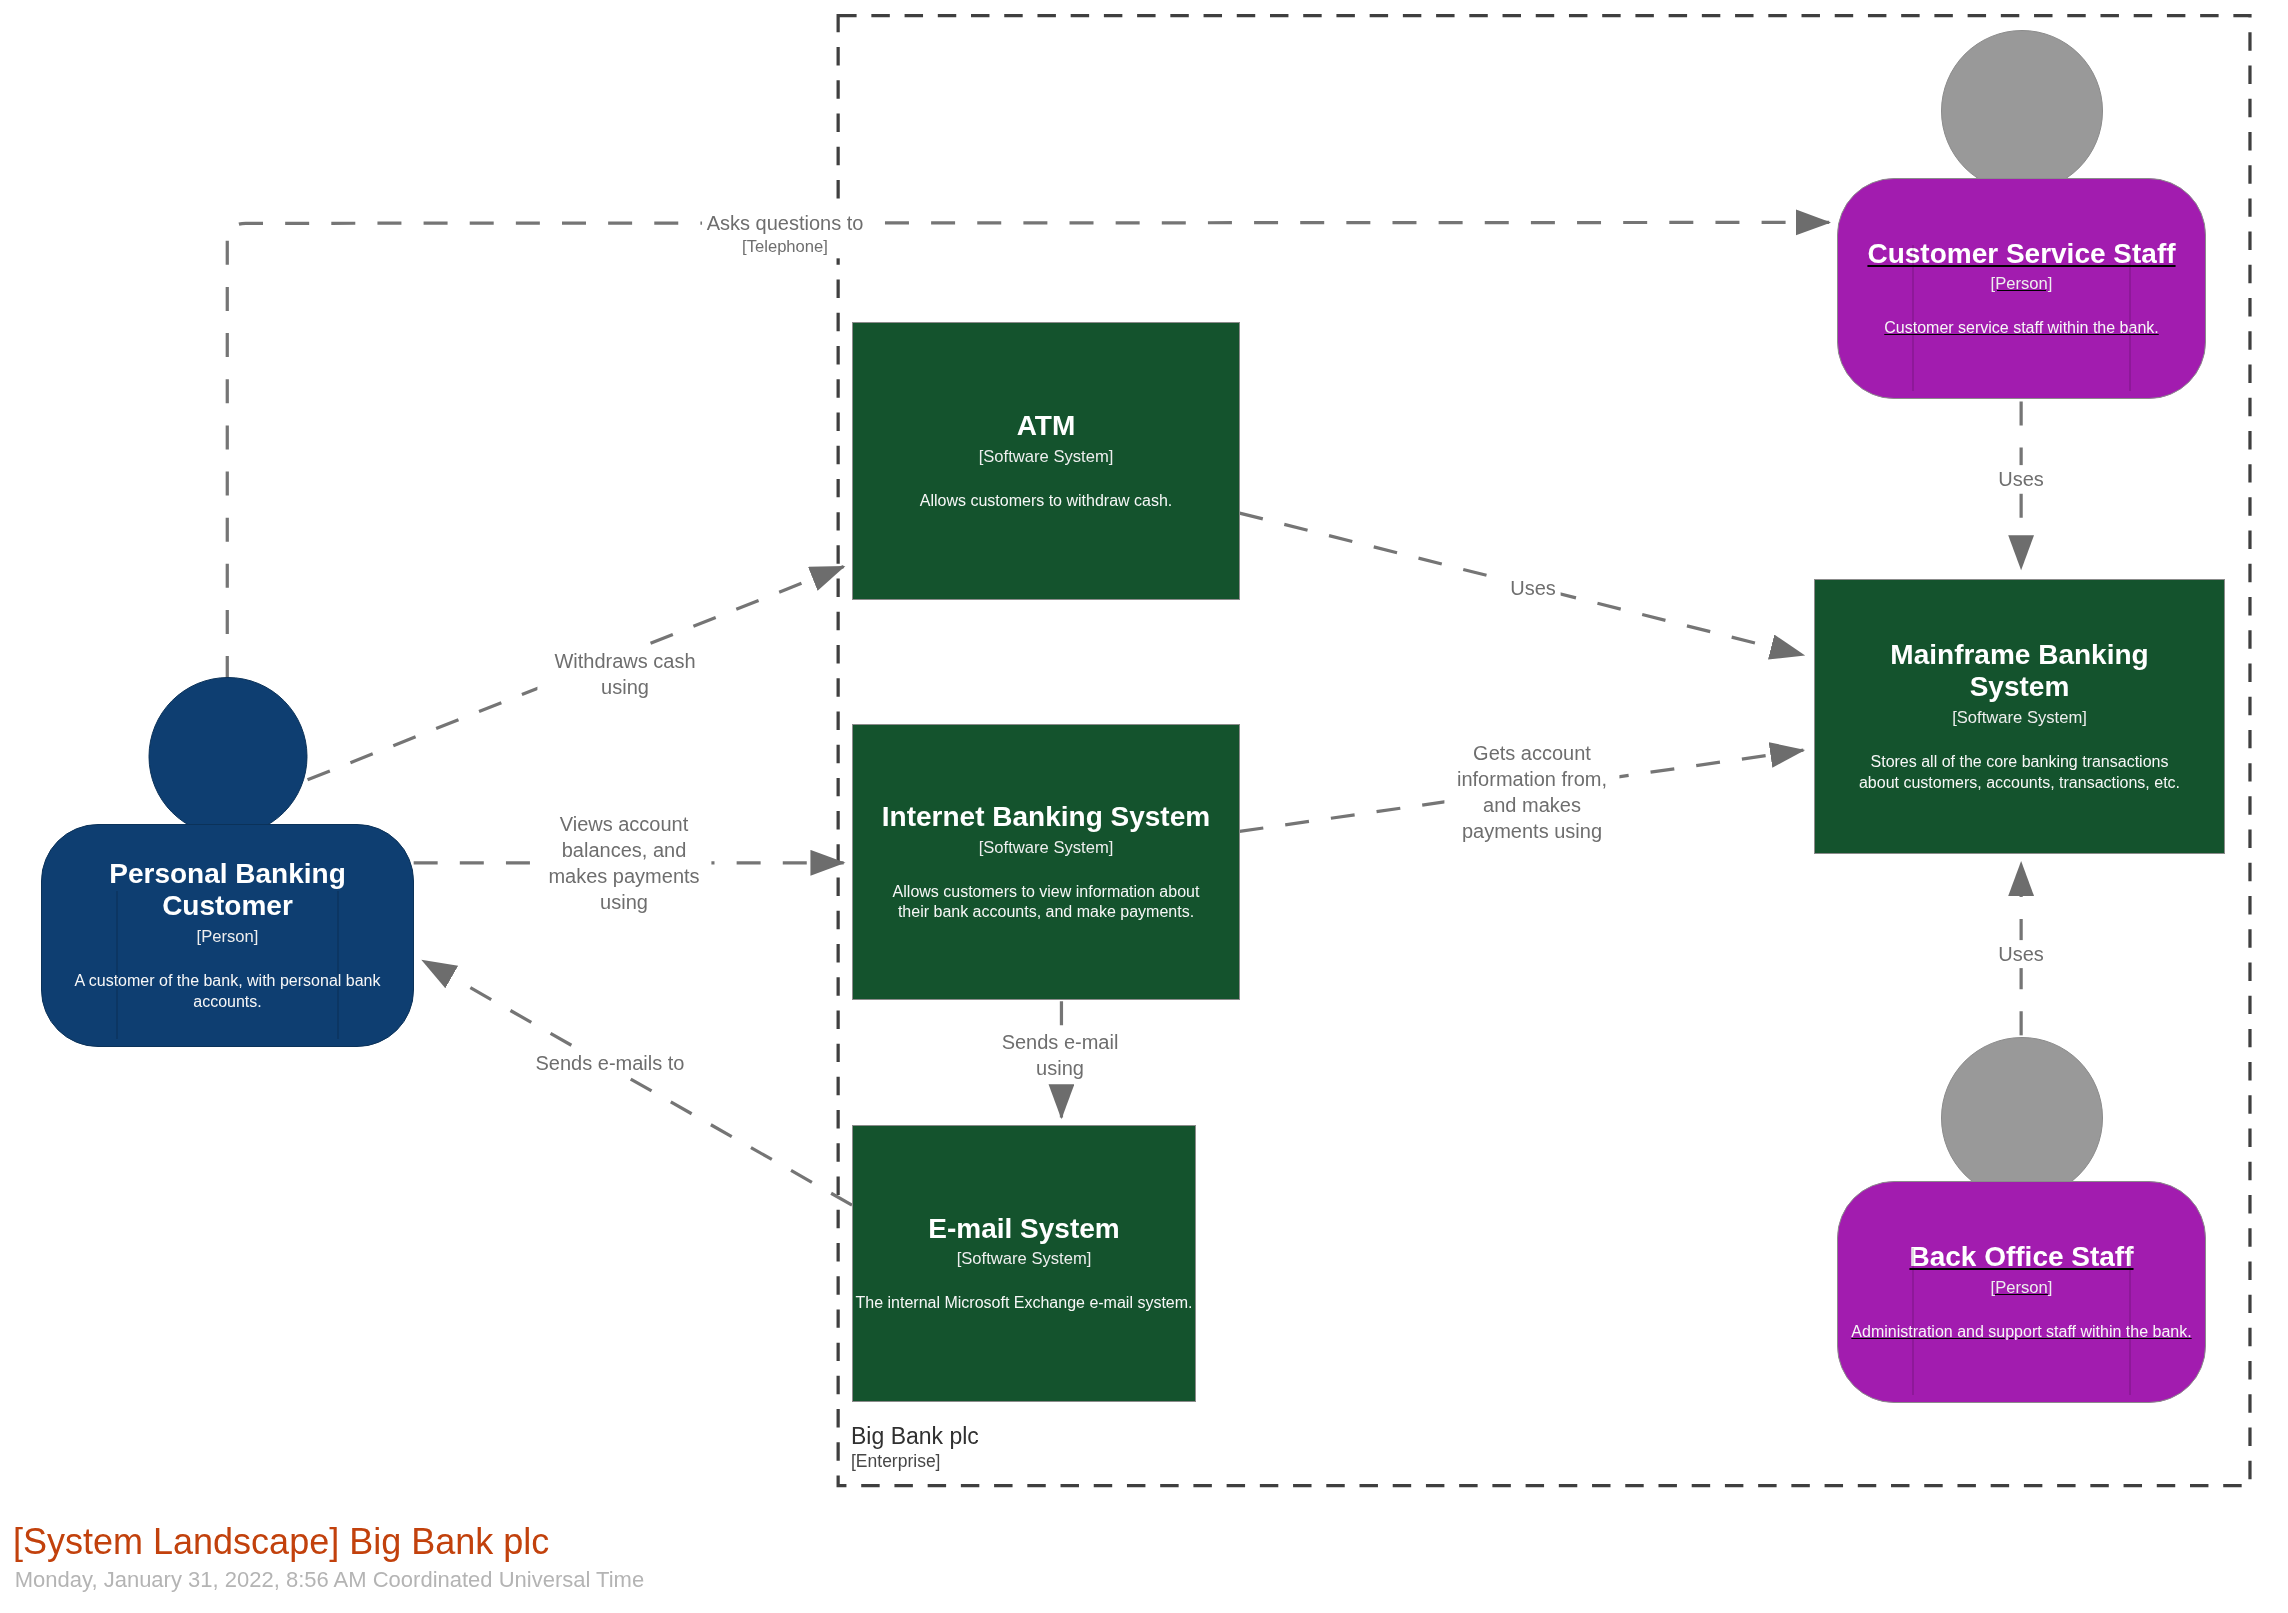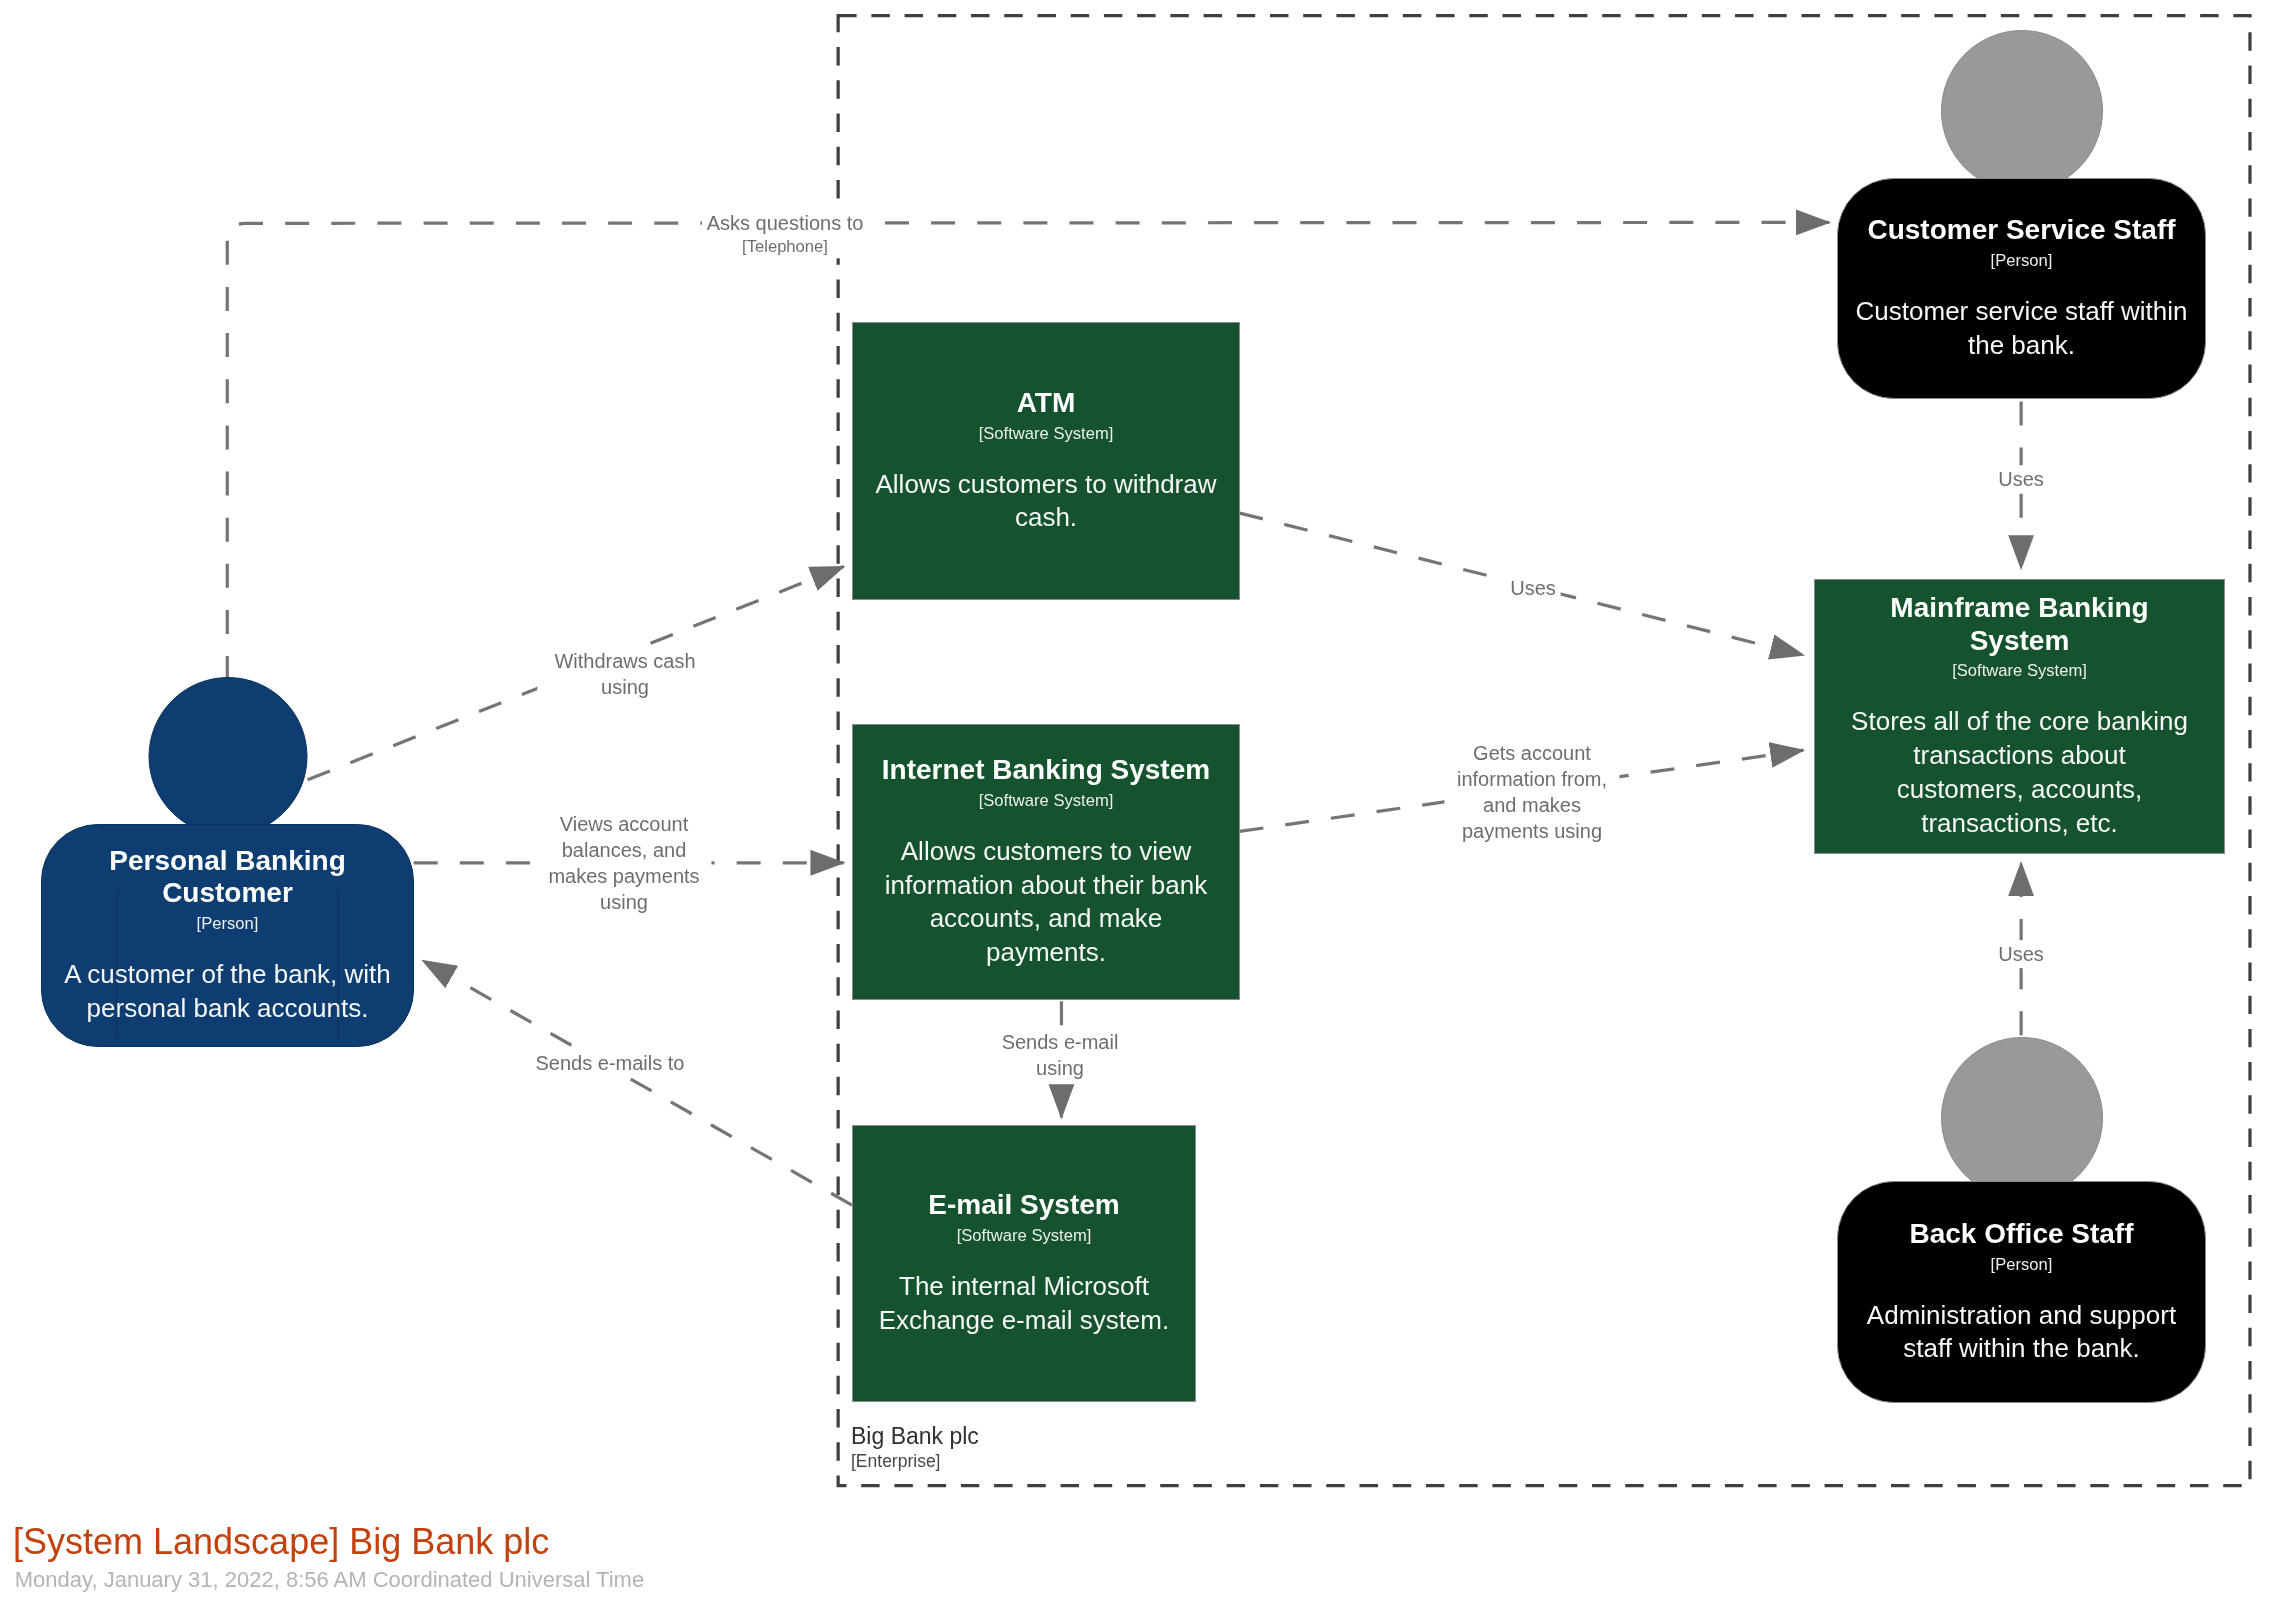--- a/index.html
+++ b/index.html
@@ -10,39 +10,39 @@
   #wires{position:absolute;left:0;top:0;z-index:1;}
   .node,.person{z-index:2;}
   .rel-label{z-index:3;}
 
   
   .node{position:absolute;background:#14532d;border:1.8px solid #8b8b8b;
         box-sizing:border-box;display:flex;flex-direction:column;
         align-items:center;justify-content:center;text-align:center;color:#fff;}
   .sys-title{font-size:28px;font-weight:bold;line-height:1.15;color:#ffffff;}
   .sys-type{font-size:16.6px;color:#eeeeee;margin-top:4.6px;}
-  .sys-desc{font-size:26px;line-height:1.3;color:#f7f7f7;margin-top:24px;max-width:341px;}
+  .sys-desc{font-size:16px;line-height:1.3;color:#f7f7f7;margin-top:24px;max-width:341px;}
   .node-mainframe .sys-title{max-width:305px;}
 
   
   .person{position:absolute;}
   .person .head{position:absolute;left:50%;transform:translateX(-50%);top:0;
                 border-radius:50%;box-sizing:border-box;}
   .person .pbody{position:absolute;left:0;right:0;bottom:0;border-radius:57px;
                  box-sizing:border-box;display:flex;flex-direction:column;
                  align-items:center;justify-content:center;text-align:center;
                  overflow:hidden;}
   .person .arm{position:absolute;top:66px;bottom:7.4px;width:1.8px;
                background:rgba(0,0,0,0.12);}
   .person .arm.l{left:74px;}
   .person .arm.r{right:74px;}
   .person-blue .head{width:159px;height:159px;background:#0e3e71;border:1.8px solid #0b3259;}
   .person-blue .pbody{top:147px;background:#0e3e71;border:1.8px solid #0b3259;}
   .person-gray .head{width:162px;height:162px;background:#999999;border:1.8px solid #8b8b8b;}
-  .person-gray .pbody{background:#000000;border:1.8px solid #8b8b8b;text-decoration:underline;}
+  .person-gray .pbody{background:#a21caf;border:1.8px solid #8b8b8b;text-decoration:underline;}
   .person-css .pbody{top:148px;}
   .person-bos .pbody{top:144px;}
   .person-pbc .sys-title{max-width:295px;}
 
   
   .rel-label{position:absolute;transform:translate(-50%,-50%);
              background:#ffffff;color:#6e6e6e;font-size:20px;line-height:1.3;
              text-align:center;padding:0.9px 4.6px;max-width:166px;}
   .rel-tech{font-size:16.6px;display:block;}
   .nowrap{white-space:nowrap;}

